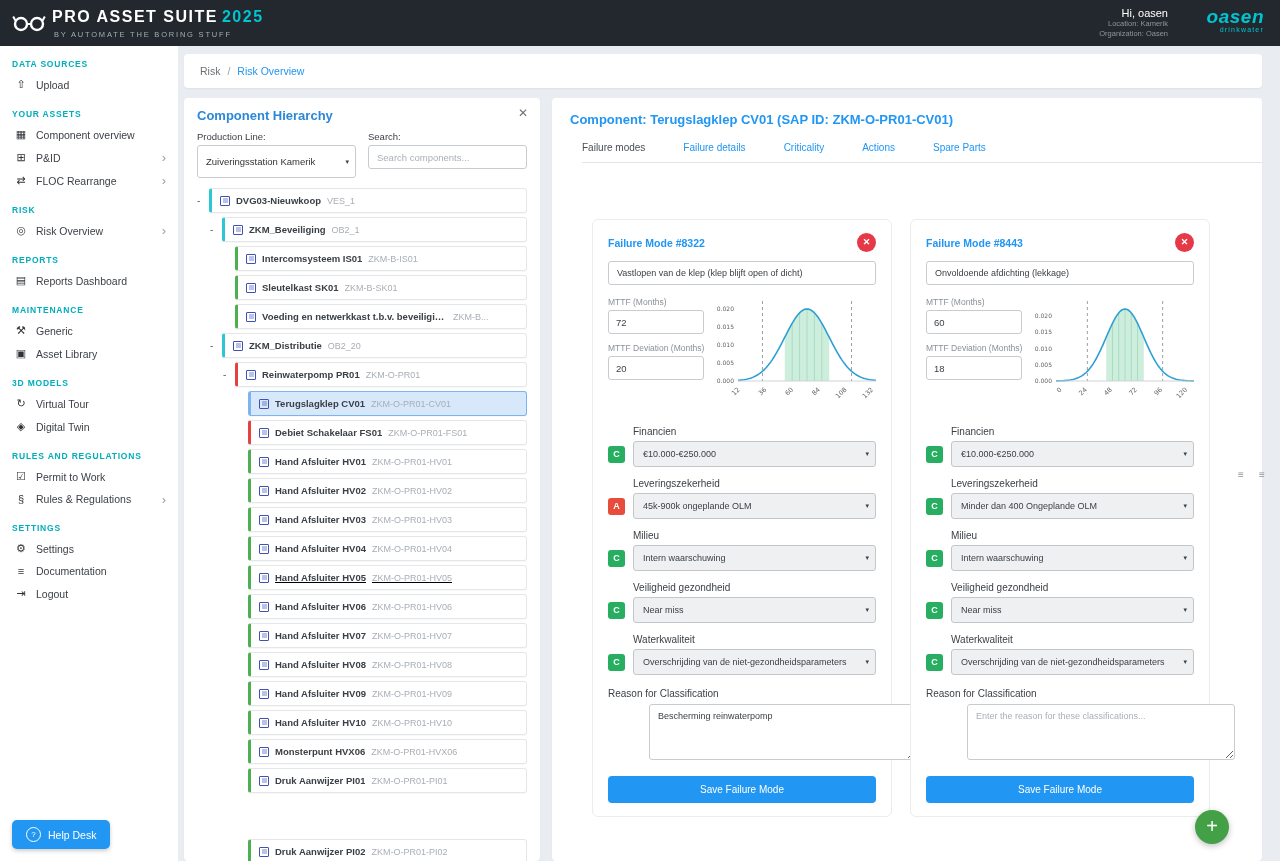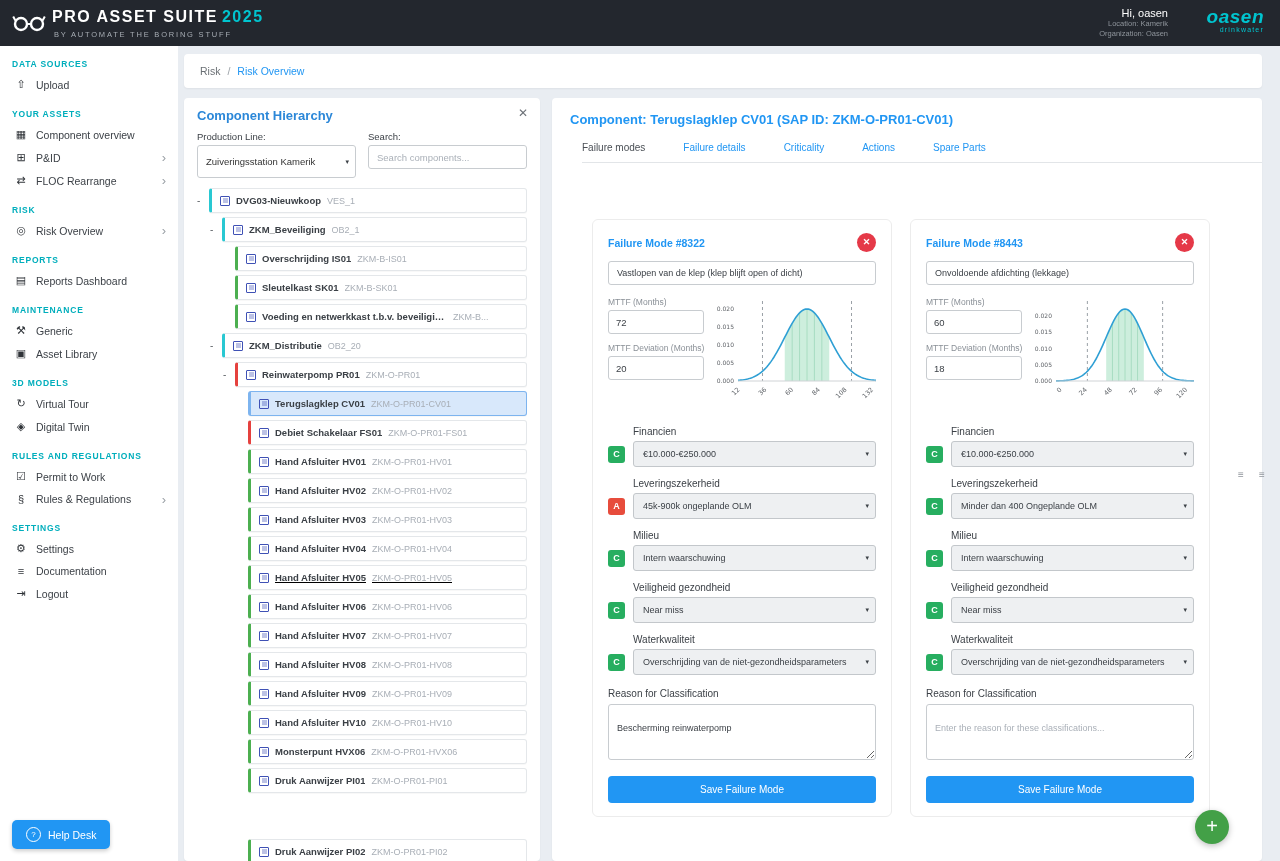--- a/index.html
+++ b/index.html
@@ -75,21 +75,21 @@
   .fm-chart{flex:none;}
   .cls-group{margin-top:11px;}
   .cls-label{font-size:10px;color:#3c4147;margin:0 0 4px 25px;}
   .cls-row{display:flex;align-items:center;gap:8px;}
   .badge{width:17px;height:17px;border-radius:3px;color:#fff;font-size:9px;font-weight:700;text-align:center;line-height:17px;flex:none;}
   .badge.green{background:#27ae60;}
   .badge.red{background:#e74c3c;}
   .cls-row .sel-wrap{flex:1;min-width:0;}
   .cls-select{width:100%;height:26px;appearance:none;-webkit-appearance:none;background:#eef0f2;border:1px solid #c3c7cb;border-radius:3px;font-size:9px;color:#3c4147;padding:0 18px 0 9px;box-sizing:border-box;font-family:inherit;}
   .fm-lab2{font-size:10px;color:#3c4147;margin-top:13px;}
-  .fm-reason{width:100%;height:56px;border:1px solid #c8ccd0;border-radius:3px;font-size:9px;color:#3c4147;padding:18px 8px;box-sizing:border-box;margin-top:5px;resize:vertical;font-family:inherit;}
+  .fm-reason{width:100%;height:56px;border:1px solid #c8ccd0;border-radius:3px;font-size:9px;color:#3c4147;padding:6px 8px;box-sizing:border-box;margin-top:5px;resize:vertical;font-family:inherit;margin-left:41px;}
   .fm-save{width:100%;height:27px;background:#2196f3;color:#fff;border:none;border-radius:4px;font-size:10px;margin-top:12px;cursor:pointer;font-family:inherit;}
   
   .fab{position:absolute;left:1195px;top:810px;width:34px;height:34px;border-radius:50%;background:#43a047;color:#fff;font-size:20px;line-height:32px;text-align:center;box-shadow:0 2px 6px rgba(0,0,0,.25);cursor:pointer;z-index:40;}
   .grip{position:absolute;color:#8f949a;font-size:10px;z-index:35;cursor:ew-resize;line-height:1;}
   .grip.g1{left:1238px;top:470px;}
   .grip.g2{left:1259px;top:470px;}
 </style>
 </head>
 <body>
 
@@ -237,21 +237,21 @@
             <div class="tree-box tb-teal">
               <span class="comp-icon"></span>
               <span class="tree-name">ZKM_Beveiliging</span>
               <span class="tree-code">OB2_1</span>
             </div>
           </div>
           <div class="tree-row" style="margin-left: 26px;">
             <span class="tree-toggle"></span>
             <div class="tree-box tb-green">
               <span class="comp-icon"></span>
-              <span class="tree-name">Overschrijding IS01</span>
+              <span class="tree-name">Intercomsysteem IS01</span>
               <span class="tree-code">ZKM-B-IS01</span>
             </div>
           </div>
           <div class="tree-row" style="margin-left: 26px;">
             <span class="tree-toggle"></span>
             <div class="tree-box tb-green">
               <span class="comp-icon"></span>
               <span class="tree-name">Sleutelkast SK01</span>
               <span class="tree-code">ZKM-B-SK01</span>
             </div>

